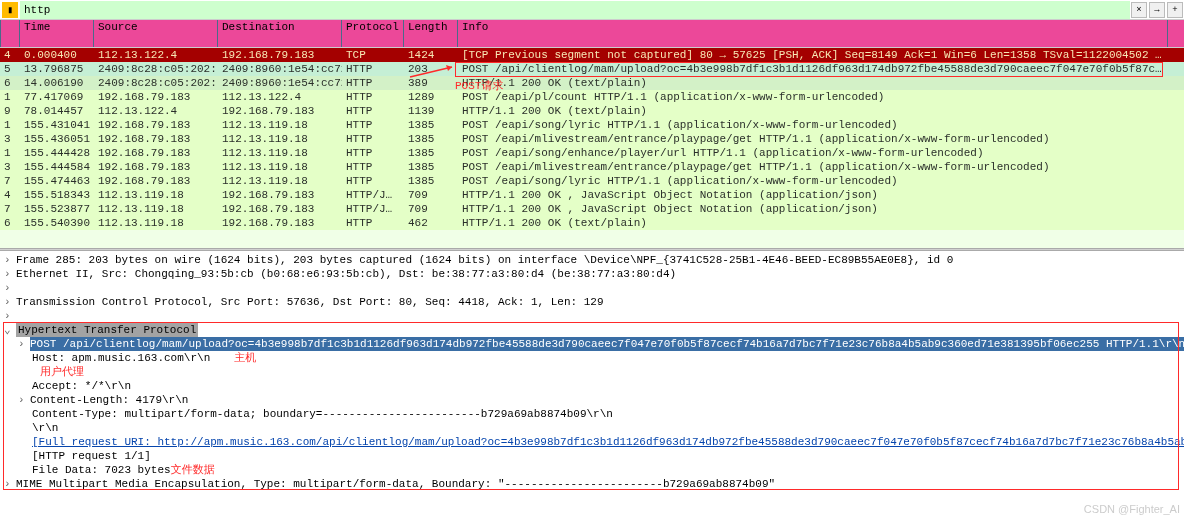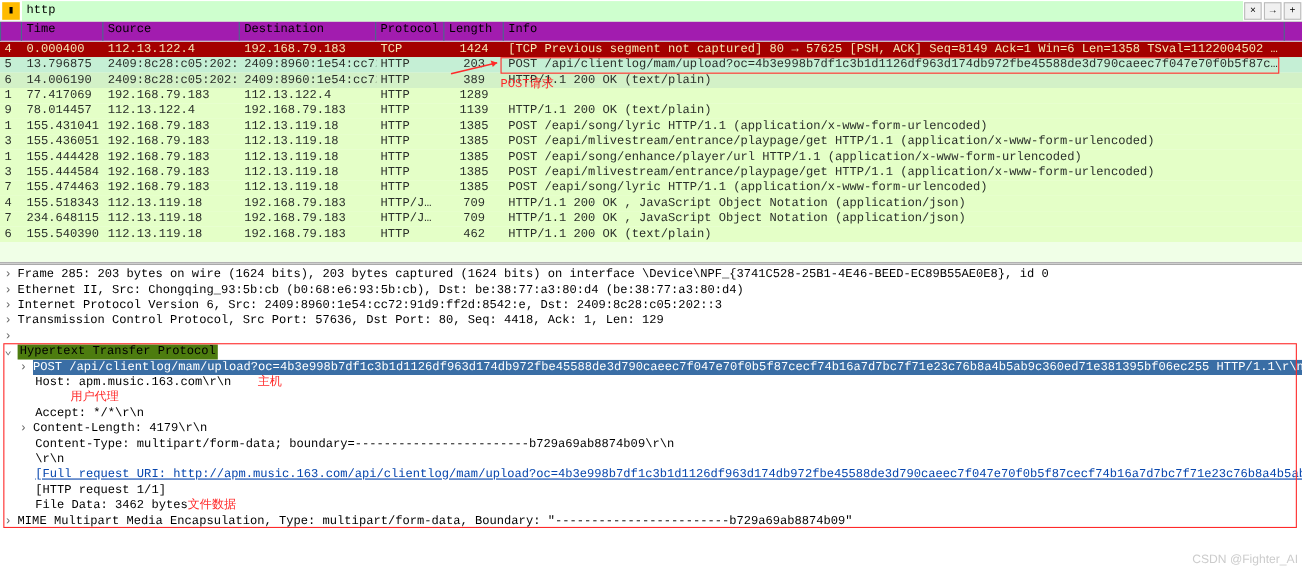--- a/index.html
+++ b/index.html
@@ -1,40 +1,40 @@
 <!DOCTYPE html>
 <html><head>
 <meta charset="utf-8">
 <style>
   * { margin: 0; padding: 0; box-sizing: border-box; }
   html, body { width: 1184px; height: 517px; font-family: "Consolas","Courier New",monospace; font-size: 11px; background: #fff; overflow: hidden; color: #000; }
   .filter-bar { display: flex; align-items: center; height: 20px; background: #fff; border-bottom: 1px solid #ccc; }
   .filter-icon { width: 16px; height: 16px; background: #fb0; margin: 0 2px; display: flex; align-items: center; justify-content: center; font-size: 10px; }
   .filter-input { flex: 1; background: #ceffce; border: none; outline: none; height: 18px; padding: 0 4px; font-family: inherit; font-size: 11px; }
   .filter-btn { width: 16px; height: 16px; border: 1px solid #bbb; margin: 0 1px; display: flex; align-items: center; justify-content: center; font-size: 9px; background: #f0f0f0; cursor: pointer; }
-  .packet-header { display: grid; grid-template-columns: 20px 74px 124px 124px 62px 54px 710px; height: 18px; background: #a21caf; border-bottom: 1px solid #ccc; font-size: 11px; }
+  .packet-header { display: grid; grid-template-columns: 20px 74px 124px 124px 62px 54px 710px; height: 28px; background: #ec4899; border-bottom: 1px solid #ccc; font-size: 11px; }
   .packet-header > div { padding: 1px 4px; border-right: 1px solid #4a6b8a; white-space: nowrap; overflow: hidden; }
   .packet-header > div:first-child { border-left: 1px solid #4a6b8a; }
   .packet-list { height: 200px; overflow: hidden; background: #f0ffe7; }
   .packet-row { display: grid; grid-template-columns: 20px 74px 124px 124px 62px 54px 710px; height: 14px; font-size: 11px; line-height: 14px; }
   .packet-row > div { padding: 0 4px; white-space: nowrap; overflow: hidden; }
   .row-red { background: #a40000; color: #f7e7b4; }
   .row-green1 { background: #c5efd5; color: #2a2f2a; }
   .row-green2 { background: #d3f1c7; color: #2a2f2a; }
   .row-green3 { background: #e4ffc7; color: #2a2f2a; }
-  .packet-row .num { text-align: center; }
+  .packet-row .num { text-align: left; }
   .highlight-box { position: absolute; border: 1.5px solid #ff2a2a; pointer-events: none; }
   .red-annot { color: #ff2a2a; font-weight: normal; font-size: 11px; position: absolute; }
   .splitter { height: 3px; background: linear-gradient(#e0e0e0,#c0c0c0); border-top: 1px solid #aaa; border-bottom: 1px solid #aaa; }
   .details { height: 255px; overflow: hidden; background: #fff; font-size: 11px; line-height: 14px; padding-top: 2px; position: relative; }
   .details-line { display: flex; align-items: flex-start; padding-left: 4px; white-space: pre; overflow: hidden; }
   .toggle { width: 12px; flex-shrink: 0; color: #666; cursor: pointer; }
   .indent { padding-left: 18px; }
   .indent2 { padding-left: 32px; }
-  .sel-proto { background: #4d7c0f; display: inline-block; padding: 0 2px; }
+  .sel-proto { background: #a3a3a3; display: inline-block; padding: 0 2px; }
   .sel-blue { background: #3a6ea5; color: #fff; display: inline-block; }
   .link { color: #0645ad; text-decoration: underline; cursor: pointer; }
   .detail-border { position: absolute; border: 1.5px solid #ff2a2a; pointer-events: none; }
   .watermark { position: absolute; bottom: 2px; right: 4px; color: #ccc; font-size: 11px; font-family: sans-serif; }
 </style>
 </head>
 <body>
 
 <div class="filter-bar">
   <div class="filter-icon">▮</div>
@@ -89,20 +89,21 @@
       <div class="num">389</div>
       <div>HTTP/1.1 200 OK  (text/plain)</div>
     </div>
     <div class="packet-row row-green3">
       <div>1</div>
       <div>77.417069</div>
       <div>192.168.79.183</div>
       <div>112.13.122.4</div>
       <div>HTTP</div>
       <div class="num">1289</div>
+      <div>POST /eapi/pl/count HTTP/1.1  (application/x-www-form-urlencoded)</div>
     </div>
     <div class="packet-row row-green3">
       <div>9</div>
       <div>78.014457</div>
       <div>112.13.122.4</div>
       <div>192.168.79.183</div>
       <div>HTTP</div>
       <div class="num">1139</div>
       <div>HTTP/1.1 200 OK  (text/plain)</div>
     </div>
@@ -155,21 +156,21 @@
       <div>4</div>
       <div>155.518343</div>
       <div>112.13.119.18</div>
       <div>192.168.79.183</div>
       <div>HTTP/J…</div>
       <div class="num">709</div>
       <div>HTTP/1.1 200 OK , JavaScript Object Notation (application/json)</div>
     </div>
     <div class="packet-row row-green3">
       <div>7</div>
-      <div>234.648115</div>
+      <div>155.523877</div>
       <div>112.13.119.18</div>
       <div>192.168.79.183</div>
       <div>HTTP/J…</div>
       <div class="num">709</div>
       <div>HTTP/1.1 200 OK , JavaScript Object Notation (application/json)</div>
     </div>
     <div class="packet-row row-green3">
       <div>6</div>
       <div>155.540390</div>
       <div>112.13.119.18</div>
@@ -178,32 +179,32 @@
       <div class="num">462</div>
       <div>HTTP/1.1 200 OK  (text/plain)</div>
     </div>
   </div>
 
 <div class="splitter"></div>
 
 <div class="details">
   <div class="details-line"><span class="toggle">›</span><span>Frame 285: 203 bytes on wire (1624 bits), 203 bytes captured (1624 bits) on interface \Device\NPF_{3741C528-25B1-4E46-BEED-EC89B55AE0E8}, id 0</span></div>
   <div class="details-line"><span class="toggle">›</span><span>Ethernet II, Src: Chongqing_93:5b:cb (b0:68:e6:93:5b:cb), Dst: be:38:77:a3:80:d4 (be:38:77:a3:80:d4)</span></div>
-  <div class="details-line"><span class="toggle">›</span><span>Internet Protocol Version 6, Src: 2409:8960:1e54:cc72:91d9:ff2d:8542:e, Dst: 2409:8c28:c05:202::3</span></div>
+  <div class="details-line"><span class="toggle">›</span></div>
   <div class="details-line"><span class="toggle">›</span><span>Transmission Control Protocol, Src Port: 57636, Dst Port: 80, Seq: 4418, Ack: 1, Len: 129</span></div>
   <div class="details-line"><span class="toggle">›</span></div>
   <div class="details-line"><span class="toggle">⌄</span><span class="sel-proto">Hypertext Transfer Protocol</span></div>
   <div class="details-line indent"><span class="toggle">›</span><span class="sel-blue">POST /api/clientlog/mam/upload?oc=4b3e998b7df1c3b1d1126df963d174db972fbe45588de3d790caeec7f047e70f0b5f87cecf74b16a7d7bc7f71e23c76b8a4b5ab9c360ed71e381395bf06ec255 HTTP/1.1\r\n</span></div>
   <div class="details-line indent2"><span>Host: apm.music.163.com\r\n</span><span class="red-annot" style="position:static; margin-left:24px;">主机</span></div>
-  <div class="details-line indent2"><span class="red-annot" style="position:static; margin-left:32px;">用户代理</span></div>
+  <div class="details-line indent2"><span class="red-annot" style="position:static; margin-left:8px;">用户代理</span></div>
   <div class="details-line indent2"><span>Accept: */*\r\n</span></div>
   <div class="details-line indent"><span class="toggle">›</span><span>Content-Length: 4179\r\n</span></div>
   <div class="details-line indent2"><span>Content-Type: multipart/form-data; boundary=------------------------b729a69ab8874b09\r\n</span></div>
   <div class="details-line indent2"><span>\r\n</span></div>
   <div class="details-line indent2"><span class="link">[Full request URI: http://apm.music.163.com/api/clientlog/mam/upload?oc=4b3e998b7df1c3b1d1126df963d174db972fbe45588de3d790caeec7f047e70f0b5f87cecf74b16a7d7bc7f71e23c76b8a4b5ab9c360ed71e…</span></div>
   <div class="details-line indent2"><span>[HTTP request 1/1]</span></div>
-  <div class="details-line indent2"><span>File Data: 3462 bytes</span><span class="red-annot" style="position:static; ">文件数据</span></div>
+  <div class="details-line indent2"><span>File Data: 7023 bytes</span><span class="red-annot" style="position:static; ">文件数据</span></div>
   <div class="details-line"><span class="toggle">›</span><span>MIME Multipart Media Encapsulation, Type: multipart/form-data, Boundary: "------------------------b729a69ab8874b09"</span></div>
 
   <div class="detail-border" style="left:3px; top:71px; width:1176px; height:168px;"></div>
 </div>
 
 <div class="watermark">CSDN @Fighter_AI</div>
 
 </body></html>

